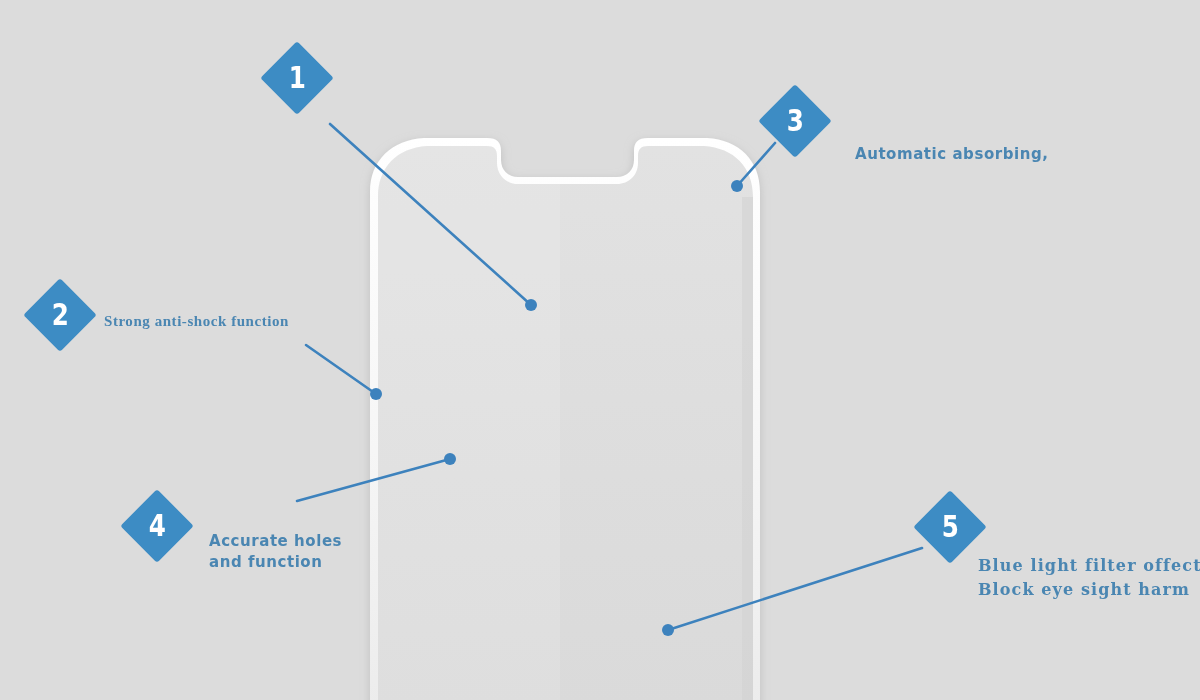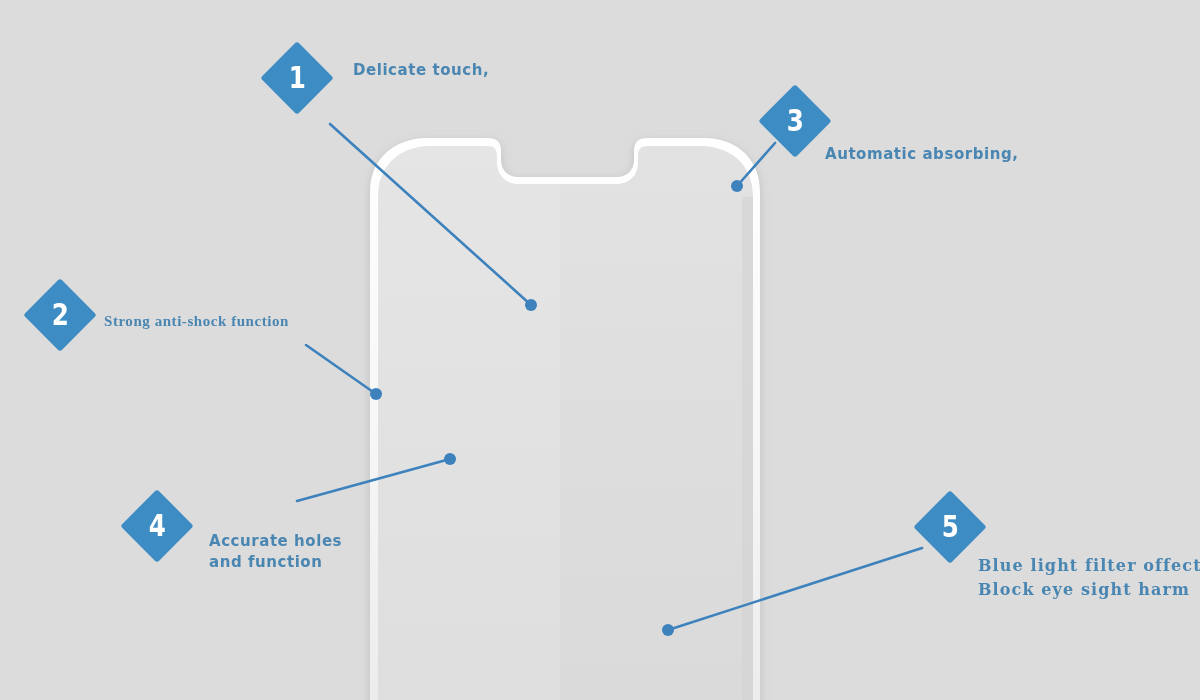--- a/index.html
+++ b/index.html
@@ -84,21 +84,21 @@
   #callout-1 .diamond,
   #callout-1 .diamond-num { left: 271px; top: 52px; }
   #callout-1 .calloutlabel { left: 353px; top: 60px; }
 
   #callout-2 .diamond,
   #callout-2 .diamond-num { left: 34px; top: 289px; }
   #callout-2 .calloutlabel { left: 104px; top: 311px; font-family: Liberation Serif, serif; }
 
   #callout-3 .diamond,
   #callout-3 .diamond-num { left: 769px; top: 95px; }
-  #callout-3 .calloutlabel { left: 825px; top: 144px; }
+  #callout-3 .calloutlabel { left: 855px; top: 144px; }
 
   #callout-4 .diamond,
   #callout-4 .diamond-num { left: 131px; top: 500px; }
   #callout-4 .calloutlabel { left: 209px; top: 531px; }
 
   #callout-5 .diamond,
   #callout-5 .diamond-num { left: 924px; top: 501px; }
   #callout-5 .calloutlabel { left: 978px; top: 554px; }
 </style>
 </head>
@@ -187,21 +187,20 @@
       <circle cx="737" cy="186" r="6"></circle>
       <circle cx="450" cy="459" r="6"></circle>
       <circle cx="668" cy="630" r="6"></circle>
     </g>
   </svg>
 
   <div class="callout" id="callout-1">
     <div class="diamond"></div>
     <div class="diamond-num">1</div>
     <div class="calloutlabel">
-      <div>Delicate touch,</div>
     </div>
   </div>
 
   <div class="callout" id="callout-2">
     <div class="diamond"></div>
     <div class="diamond-num">2</div>
     <div class="calloutlabel">
       <div>Strong anti-shock function</div>
     </div>
   </div>

